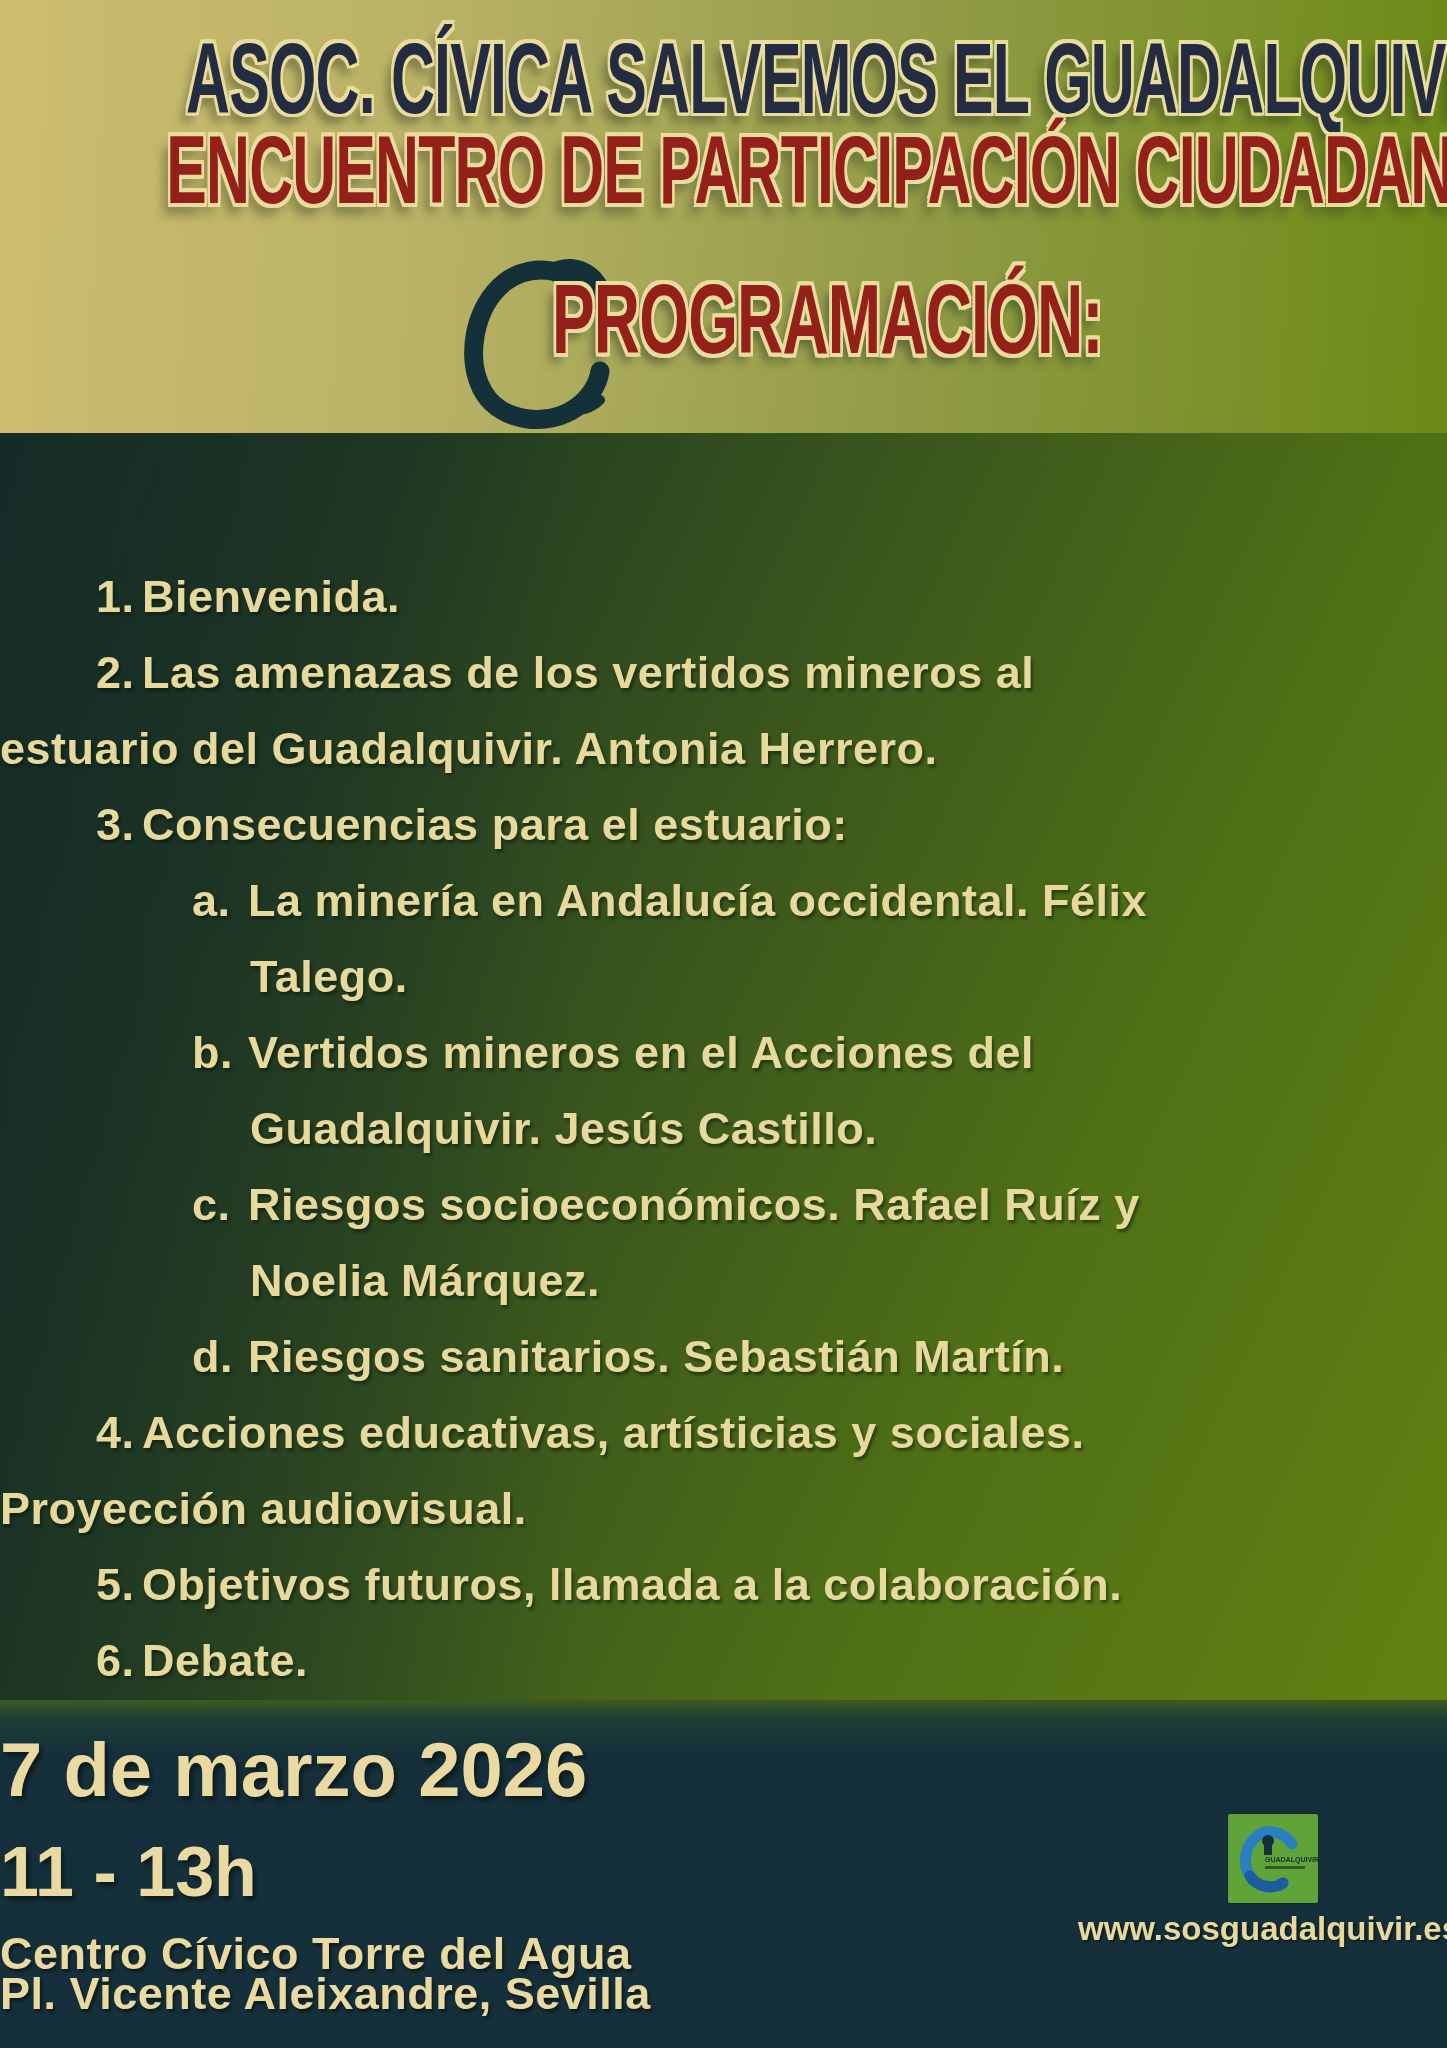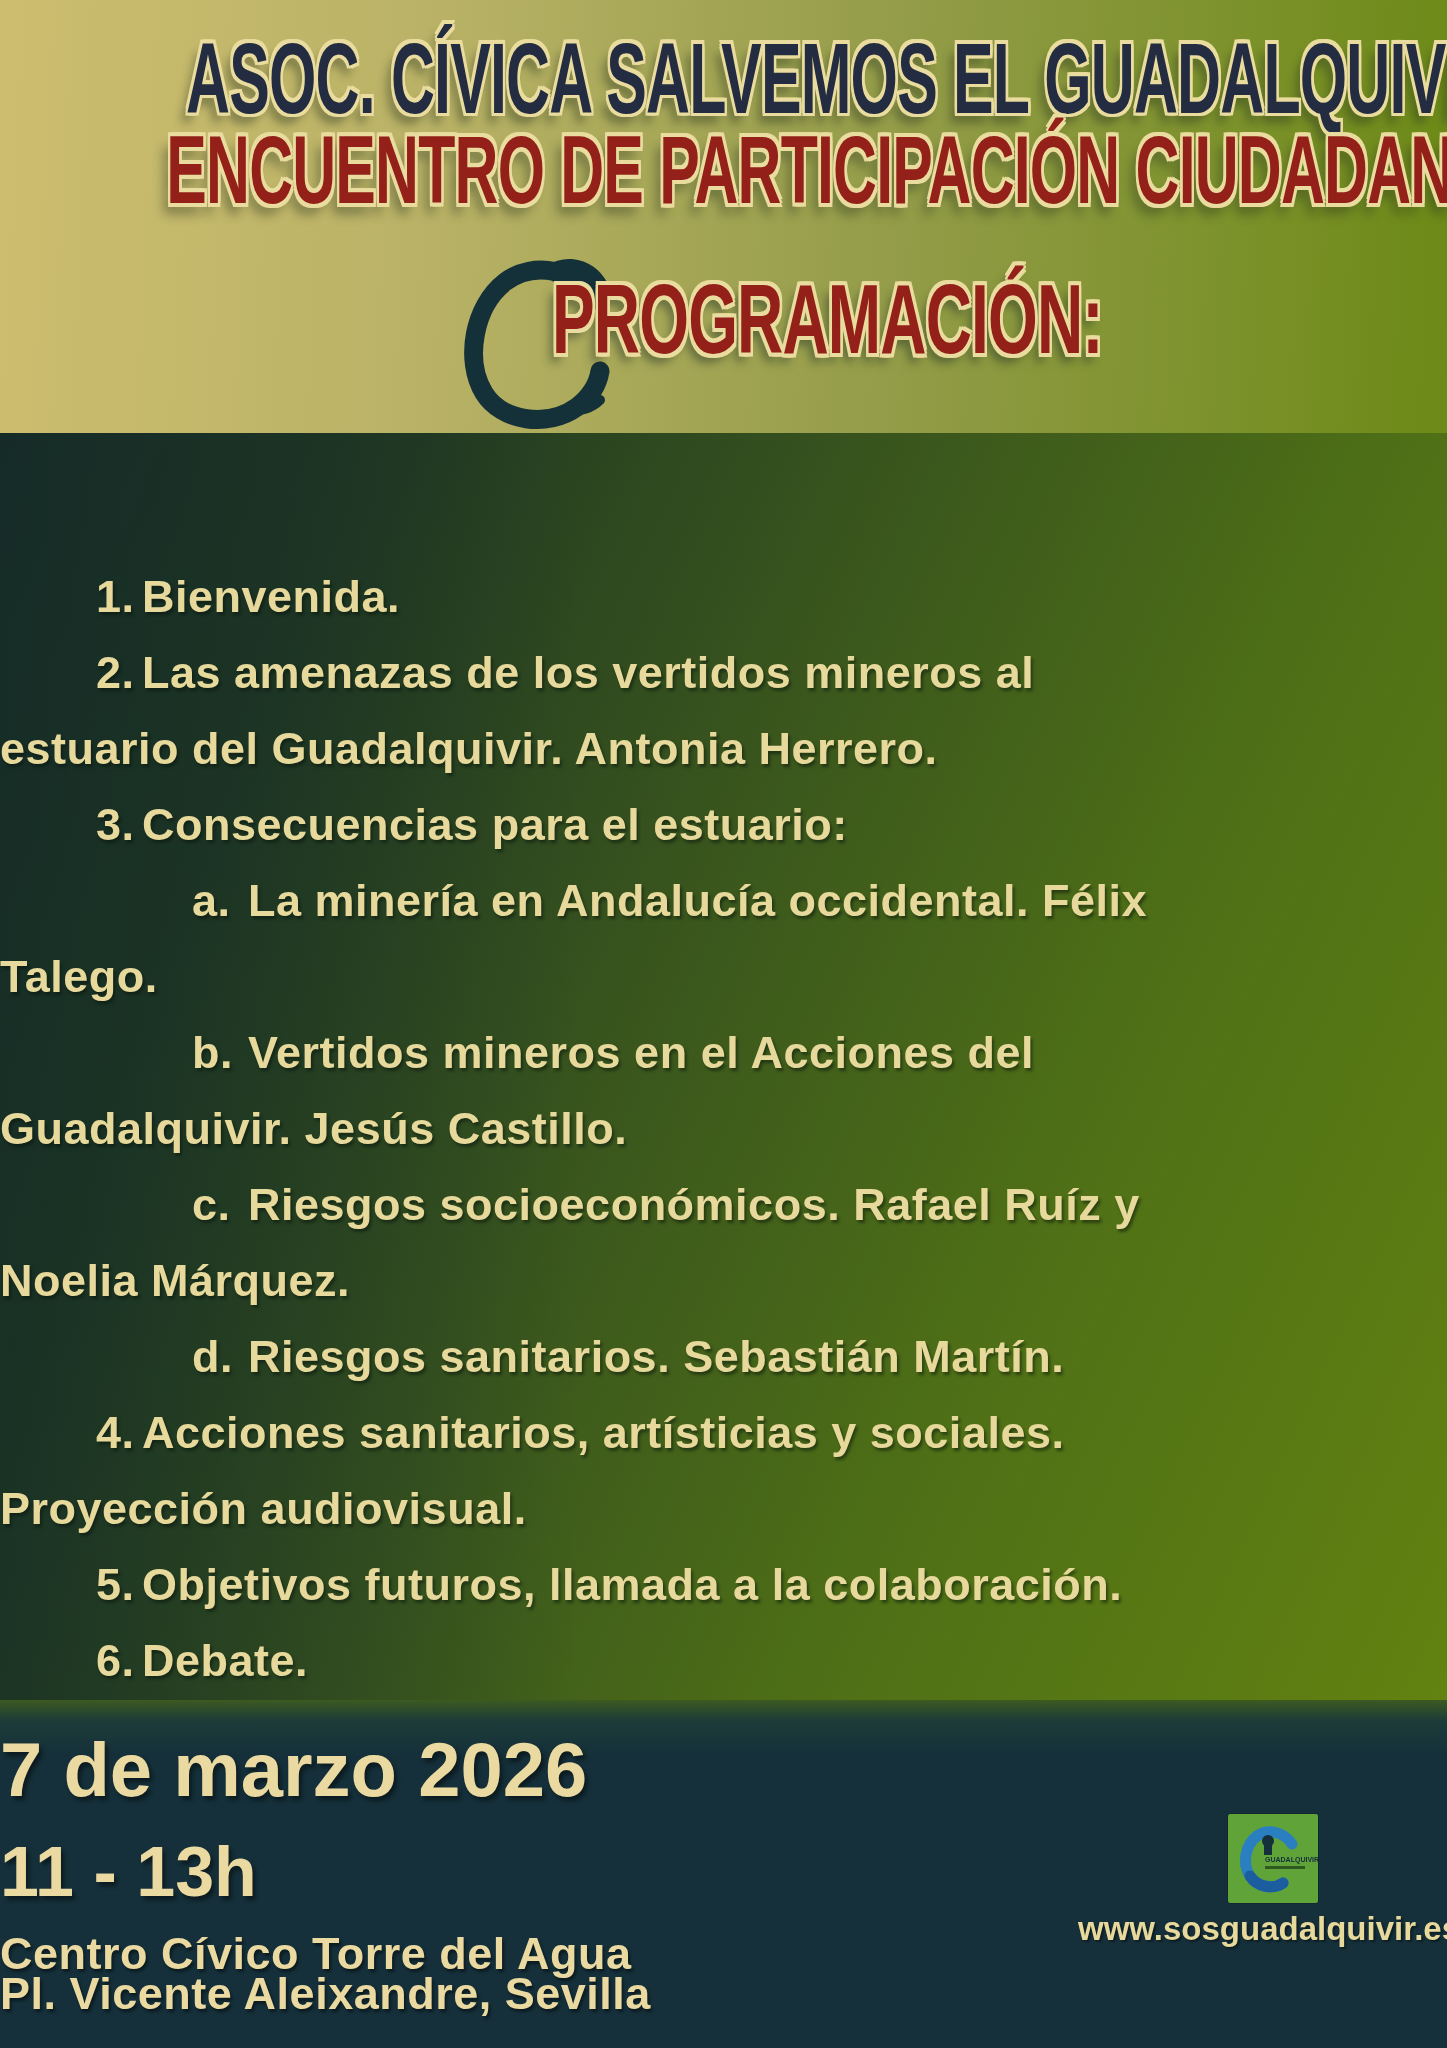--- a/index.html
+++ b/index.html
@@ -64,21 +64,21 @@
   .line {
     display:flex; align-items:baseline;
     font-size:45px; font-weight:700; line-height:76px;
     color:#e7d89b; letter-spacing:0.5px;
     text-shadow:2px 3px 3px rgba(8,20,12,.5);
     white-space:nowrap;
   }
   .indent-0 { padding-left:96px; }
   .indent-1 { }
   .indent-2 { padding-left:192px; }
-  .indent-3 { }
+  .indent-3 { padding-left:250px; }
   .indent-0 .marker { display:inline-block; min-width:46px; }
   .indent-2 .marker { display:inline-block; min-width:56px; }
 
   
   .footer-band {
     position:absolute; left:0; top:1700px; width:1447px; height:348px;
     background:linear-gradient(180deg,#3c5a21 0px, #1d3c38 20px, #15303a 55px, #15303a 100%);
   }
   .footer-center { position:absolute; left:0; width:100%; text-align:left; color:#ead9a0; white-space:nowrap; }
   .f-date { top:26px;  font-size:76px; font-weight:700; text-shadow:3px 4px 4px rgba(0,0,0,.45); }
@@ -157,21 +157,21 @@
         </div>
         <div class="line indent-3">
           <span class="txt">Noelia Márquez.</span>
         </div>
         <div class="line indent-2">
           <span class="marker">d.</span>
           <span class="txt">Riesgos sanitarios. Sebastián Martín.</span>
         </div>
         <div class="line indent-0">
           <span class="marker">4.</span>
-          <span class="txt">Acciones sanitarios, artísticias y sociales.</span>
+          <span class="txt">Acciones educativas, artísticias y sociales.</span>
         </div>
         <div class="line indent-1">
           <span class="txt">Proyección audiovisual.</span>
         </div>
         <div class="line indent-0">
           <span class="marker">5.</span>
           <span class="txt">Objetivos futuros, llamada a la colaboración.</span>
         </div>
         <div class="line indent-0">
           <span class="marker">6.</span>

